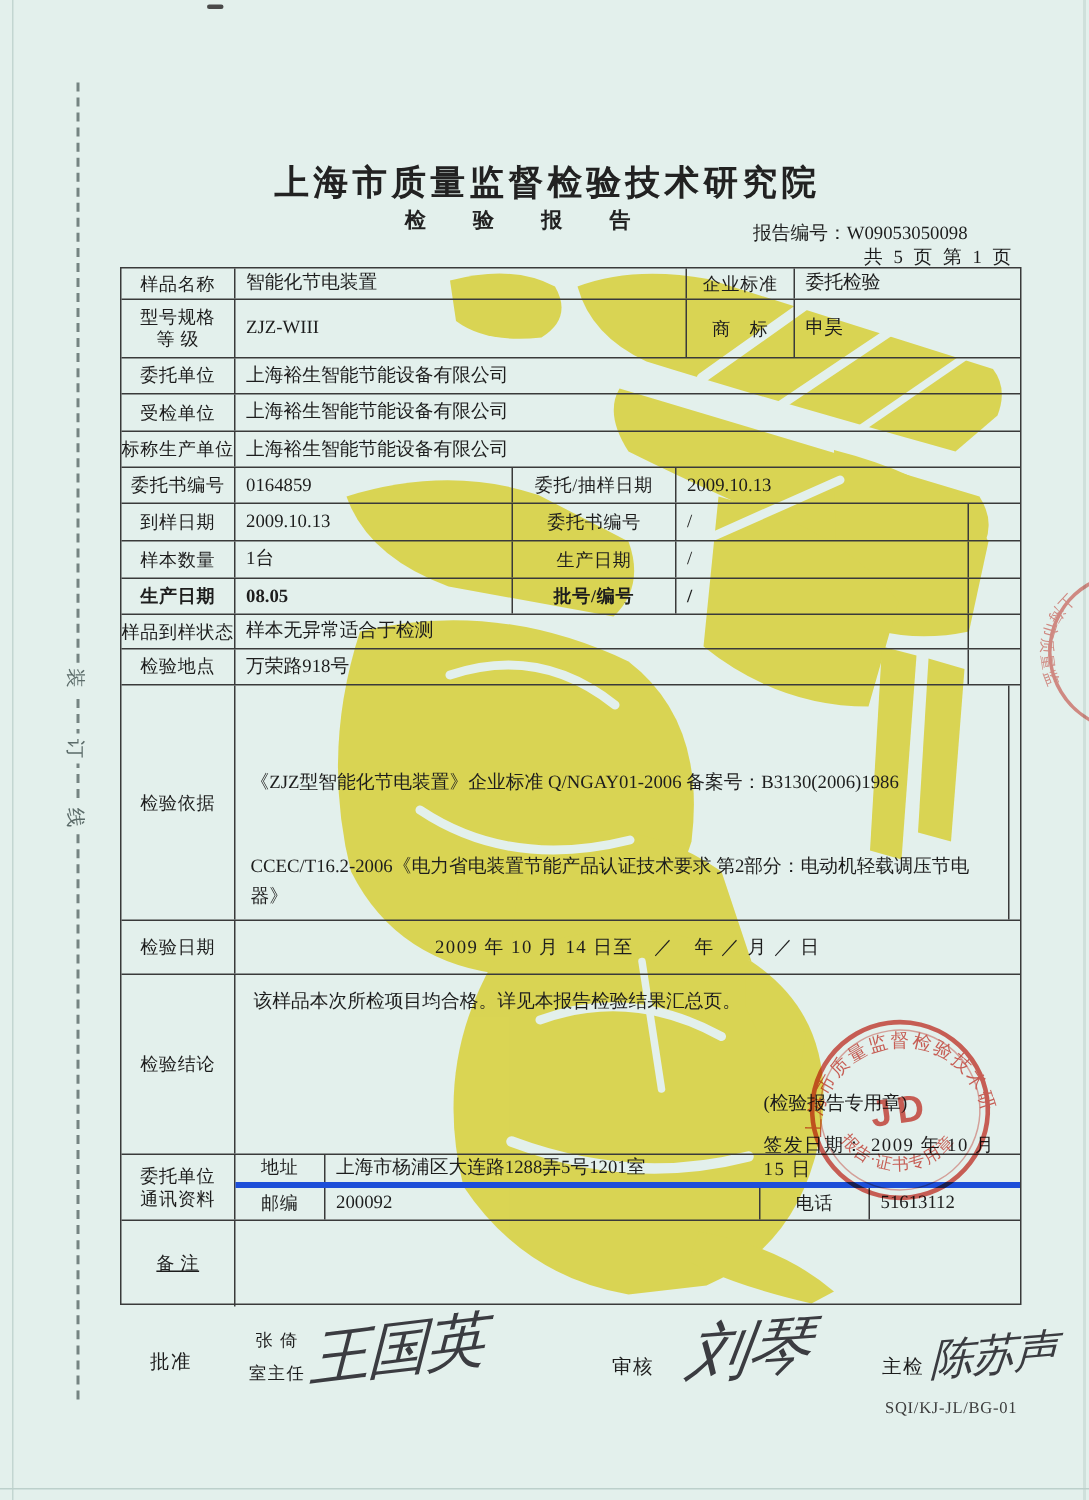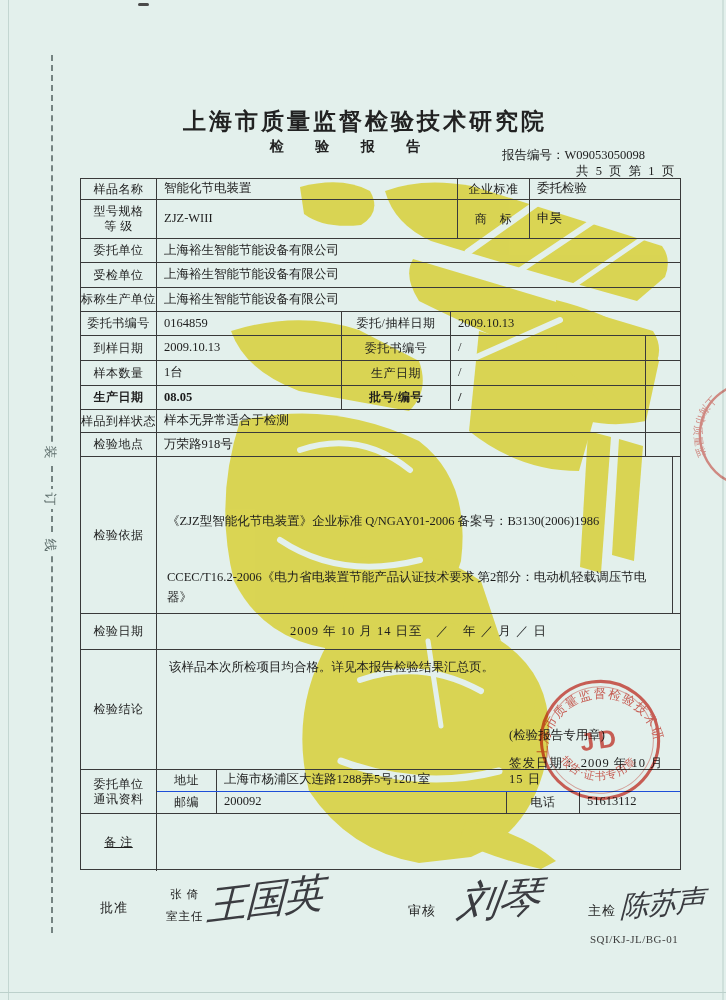--- a/index.html
+++ b/index.html
@@ -35,21 +35,21 @@
   .w185{width:185px;flex:none;} .w109{width:109px;flex:none;} .w34{width:34px;flex:none;}
   .w7{width:7px;flex:none;} .w60{width:60px;flex:none;} .w290{width:290px;flex:none;} .w73{width:73px;flex:none;text-align:right;}
   .basis-cell{flex:1;flex-direction:column;align-items:flex-start;justify-content:flex-start;padding:54px 8px 0 10px;gap:35px;}
   .basis-cell div{font-size:12.5px;line-height:1.65;}
   .date-cell{justify-content:center;font-size:12.5px;letter-spacing:1px;}
   .concl-cell{position:relative;flex:1;align-items:flex-start;padding:10px 8px 0 12px;}
   .seal-note{position:absolute;left:352px;top:78px;font-size:12.5px;}
   .issue-date{position:absolute;left:352px;top:106px;font-size:12.5px;letter-spacing:1px;}
   .stack{display:flex;flex-direction:column;flex:1;}
   .subrow{display:flex;height:22px;box-sizing:border-box;}
-  .subrow.bb{border-bottom:1px solid #1d4ed8;}
+  .subrow.bb{border-bottom:4px solid #1d4ed8;}
   
   .f-lbl{font-size:13px;letter-spacing:1px;}
   .appr-stack{left:166px;top:883px;font-size:11.5px;line-height:1.95;text-align:center;letter-spacing:1px;}
   .sig{font-style:italic;color:#24242a;white-space:nowrap;opacity:.88;letter-spacing:-1px;}
   .sig1{left:206px;top:872px;font-size:40px;transform:rotate(-7deg) skewX(-8deg);}
   .sig2{left:458px;top:872px;font-size:42px;transform:rotate(-4deg) skewX(-12deg);}
   .sig3{left:620px;top:884px;font-size:29px;transform:rotate(-5deg) skewX(-6deg);}
   .doc-code{left:590px;top:933px;font-size:11px;color:#3c3c3c;letter-spacing:.5px;}
   
   .stamp{z-index:3;mix-blend-mode:multiply;opacity:.78;}

